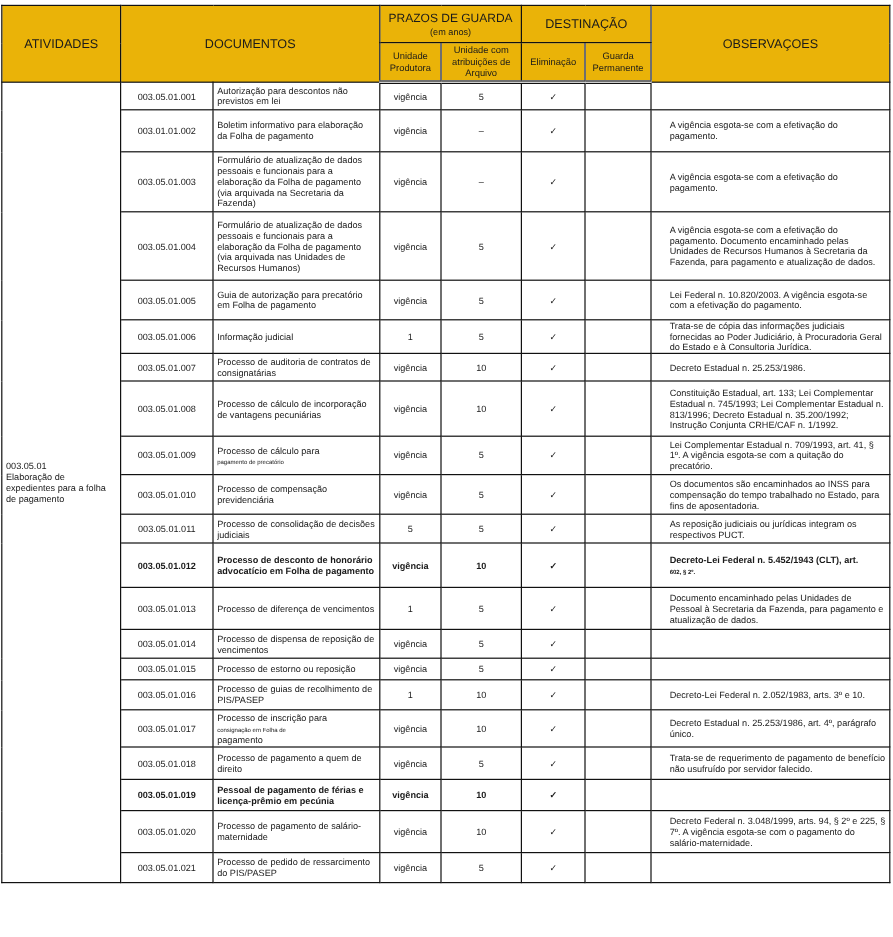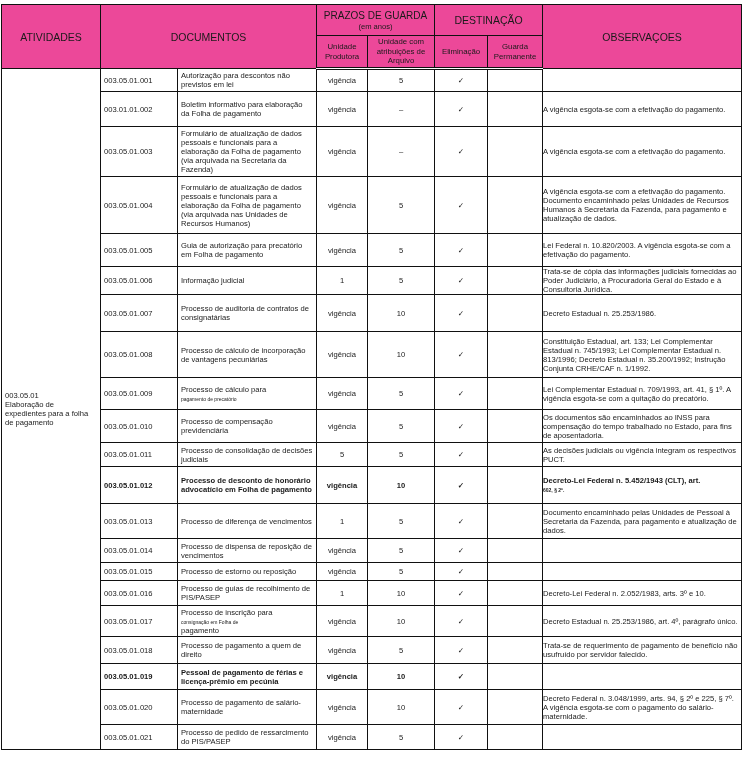--- a/index.html
+++ b/index.html
@@ -1,26 +1,26 @@
 <!DOCTYPE html>
 <html><head>
 <meta charset="utf-8">
 <style>
   html, body { margin:0; padding:0; background:#ffffff; }
   body { width:744px; height:781px; overflow:hidden; font-family:"Liberation Sans", sans-serif; color:#1a1a1a; }
   table { border-collapse:collapse; table-layout:fixed; width:741px; position:absolute; left:1px; top:4px; }
   td, th { border:1px solid #111; padding:0 3px; font-size:7.6px; line-height:9px; vertical-align:middle; overflow:hidden; }
-  th { background:#ec4899; font-weight:normal; text-align:center; }
+  th { background:#eab308; font-weight:normal; text-align:center; }
   th.big { font-size:10.5px; line-height:12px; }
   th.mid { font-size:7.8px; line-height:9.5px; }
   thead tr:last-child th { border-bottom:3px double #111; }
-  td.code { text-align:left; }
+  td.code { text-align:center; }
   td.c { text-align:center; }
   td.act { vertical-align:middle; }
-  td.obs { padding-left:0; }
+  td.obs { padding-left:15px; }
   .tiny { font-size:5px; line-height:6px; }
 </style>
 </head>
 <body>
 
 <table>
   <colgroup>
     <col style="width:99px">
       <col style="width:77px">
       <col style="width:139px">
@@ -100,21 +100,21 @@
       </tr>
       <tr style="height: 28px;">
         <td class="code">003.05.01.006</td>
         <td><span>Informação judicial</span></td>
         <td class="c">1</td>
         <td class="c">5</td>
         <td class="c">✓</td>
         <td class="c"></td>
         <td class="obs"><span>Trata-se de cópia das informações judiciais fornecidas ao Poder Judiciário, à Procuradoria Geral do Estado e à Consultoria Jurídica.</span></td>
       </tr>
-      <tr style="height: 37px;">
+      <tr style="height: 23px;">
         <td class="code">003.05.01.007</td>
         <td><span>Processo de auditoria de contratos de consignatárias</span></td>
         <td class="c">vigência</td>
         <td class="c">10</td>
         <td class="c">✓</td>
         <td class="c"></td>
         <td class="obs"><span>Decreto Estadual n. 25.253/1986.</span></td>
       </tr>
       <tr style="height: 46px;">
         <td class="code">003.05.01.008</td>
@@ -143,21 +143,21 @@
         <td class="c"></td>
         <td class="obs"><span>Os documentos são encaminhados ao INSS para compensação do tempo trabalhado no Estado, para fins de aposentadoria.</span></td>
       </tr>
       <tr style="height: 24px;">
         <td class="code">003.05.01.011</td>
         <td><span>Processo de consolidação de decisões judiciais</span></td>
         <td class="c">5</td>
         <td class="c">5</td>
         <td class="c">✓</td>
         <td class="c"></td>
-        <td class="obs"><span>As decisões judiciais ou vigência integram os respectivos PUCT.</span></td>
+        <td class="obs"><span>As reposição judiciais ou jurídicas integram os respectivos PUCT.</span></td>
       </tr>
       <tr style="height: 37px; font-weight: bold;">
         <td class="code">003.05.01.012</td>
         <td><span>Processo de desconto de honorário advocatício em Folha de pagamento</span></td>
         <td class="c">vigência</td>
         <td class="c">10</td>
         <td class="c">✓</td>
         <td class="c"></td>
         <td class="obs"><span>Decreto-Lei Federal n. 5.452/1943 (CLT), art.</span><br><span class="tiny">602, § 2º.</span></td>
       </tr>

